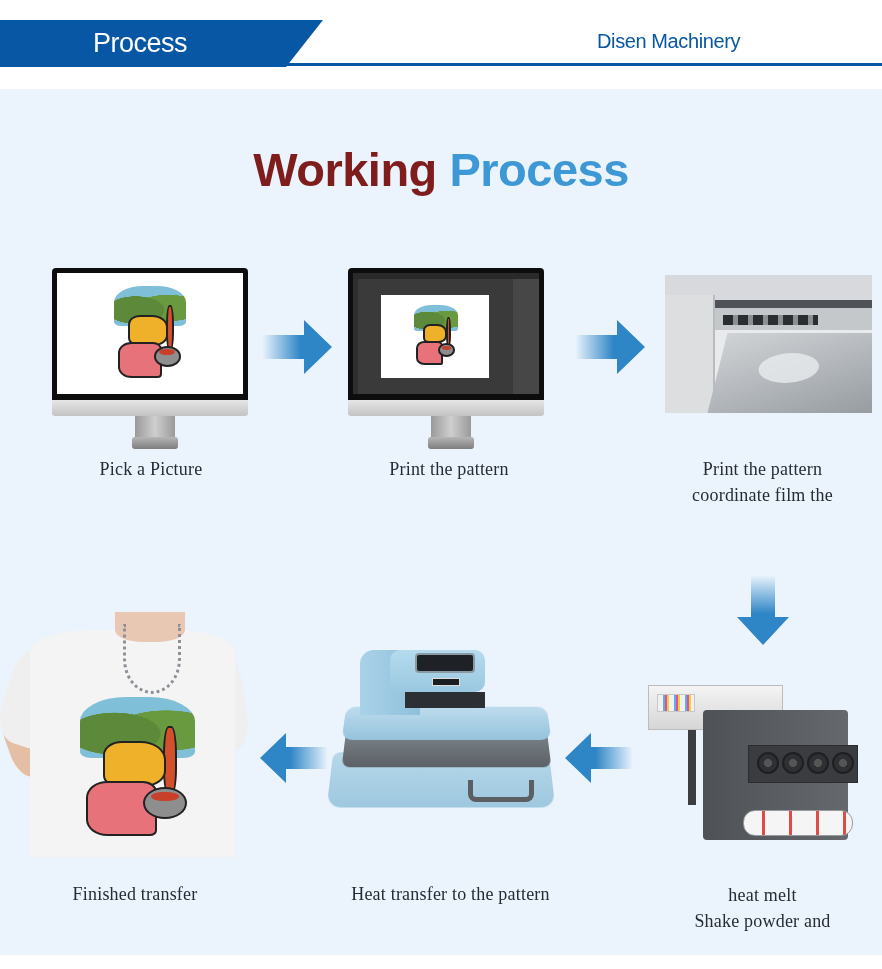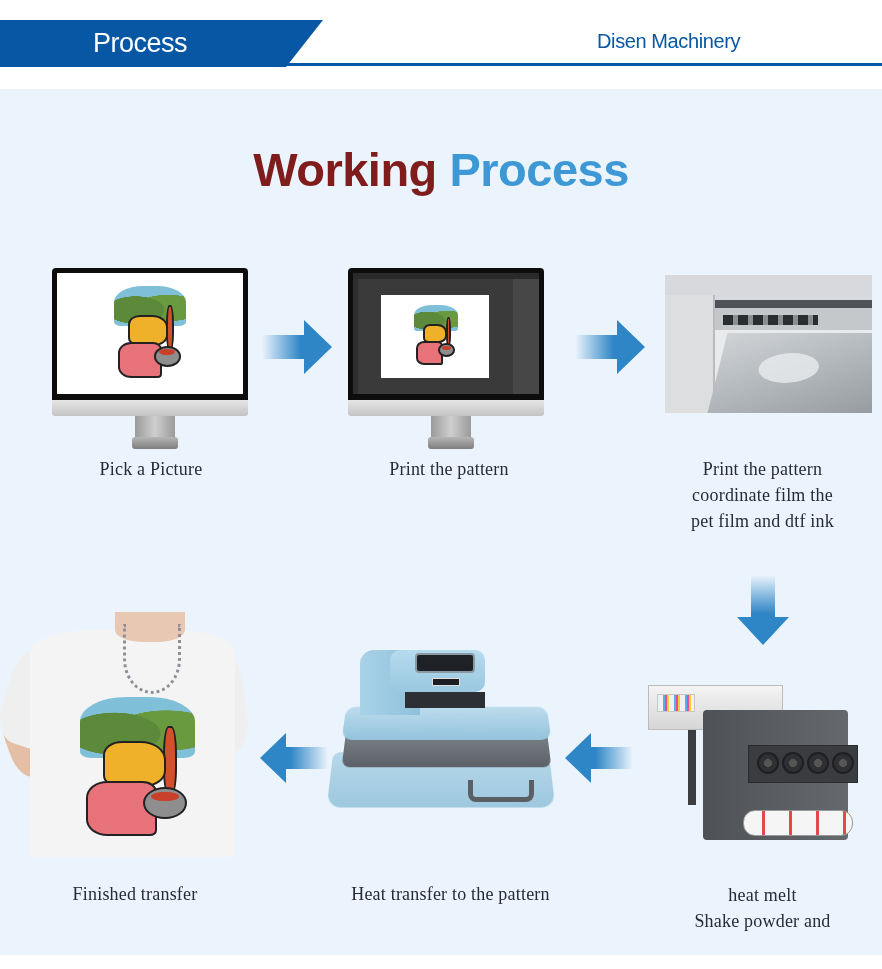--- a/index.html
+++ b/index.html
@@ -186,21 +186,20 @@
 </div>
 
 <div class="photo-printer">
   <div class="pp-side"></div>
   <div class="pp-heads"></div>
   <div class="pp-film"></div>
 </div>
 <div class="caption" style="left:650px; top:456px; width:225px;">
   <div>Print the pattern</div>
   <div>coordinate film the</div>
-  <div>pet film and dtf ink</div>
 </div>
 
 <div class="arrow" style="left:737px; top:575px;">
   <svg width="52" height="70" viewBox="0 0 52 70">
     <defs>
         <linearGradient id="gr3" x1="0" x2="0" y1="0" y2="1">
           <stop offset="0" stop-color="#2f86c6" stop-opacity="0"></stop>
           <stop offset="0.55" stop-color="#2f86c6"></stop>
         </linearGradient>
       </defs>

